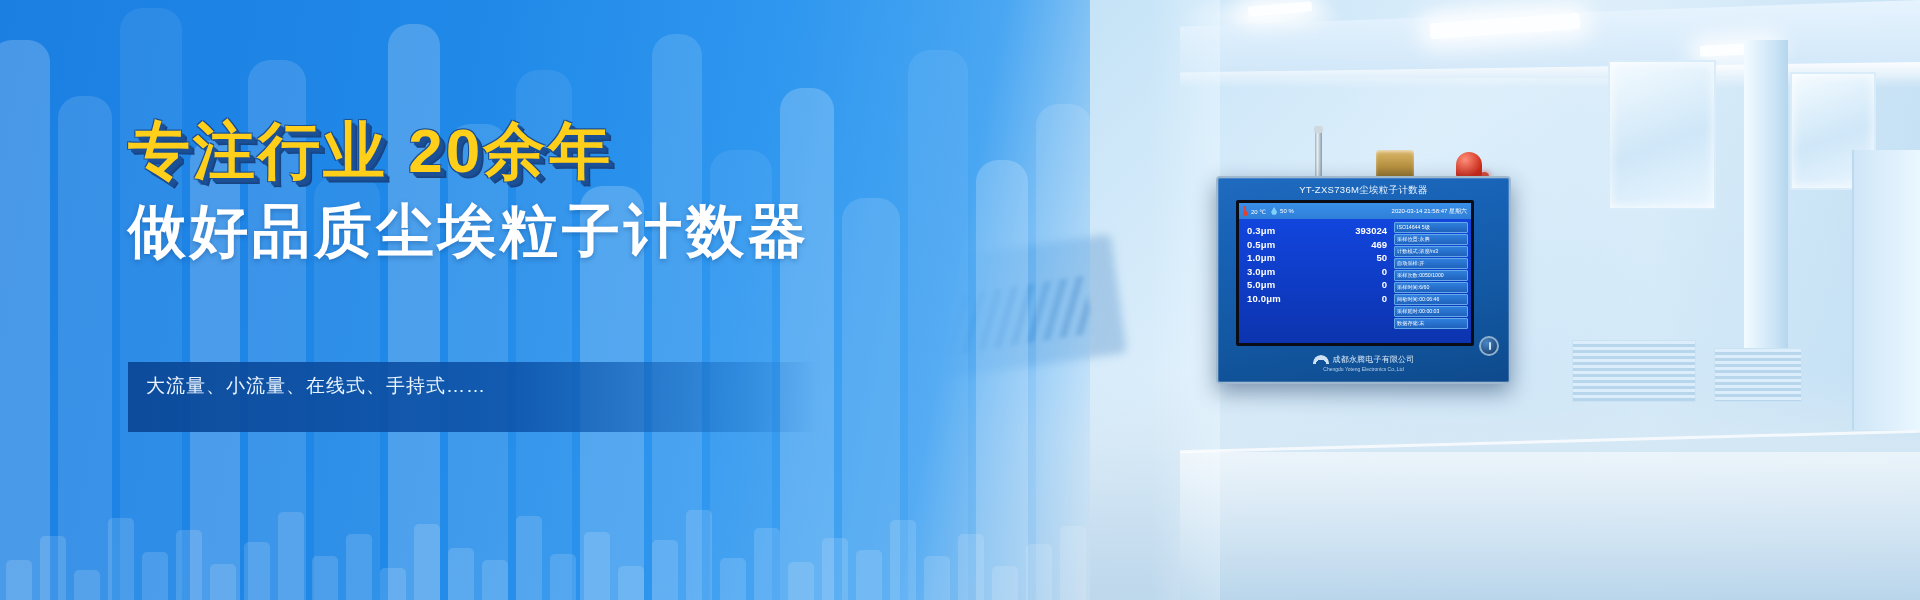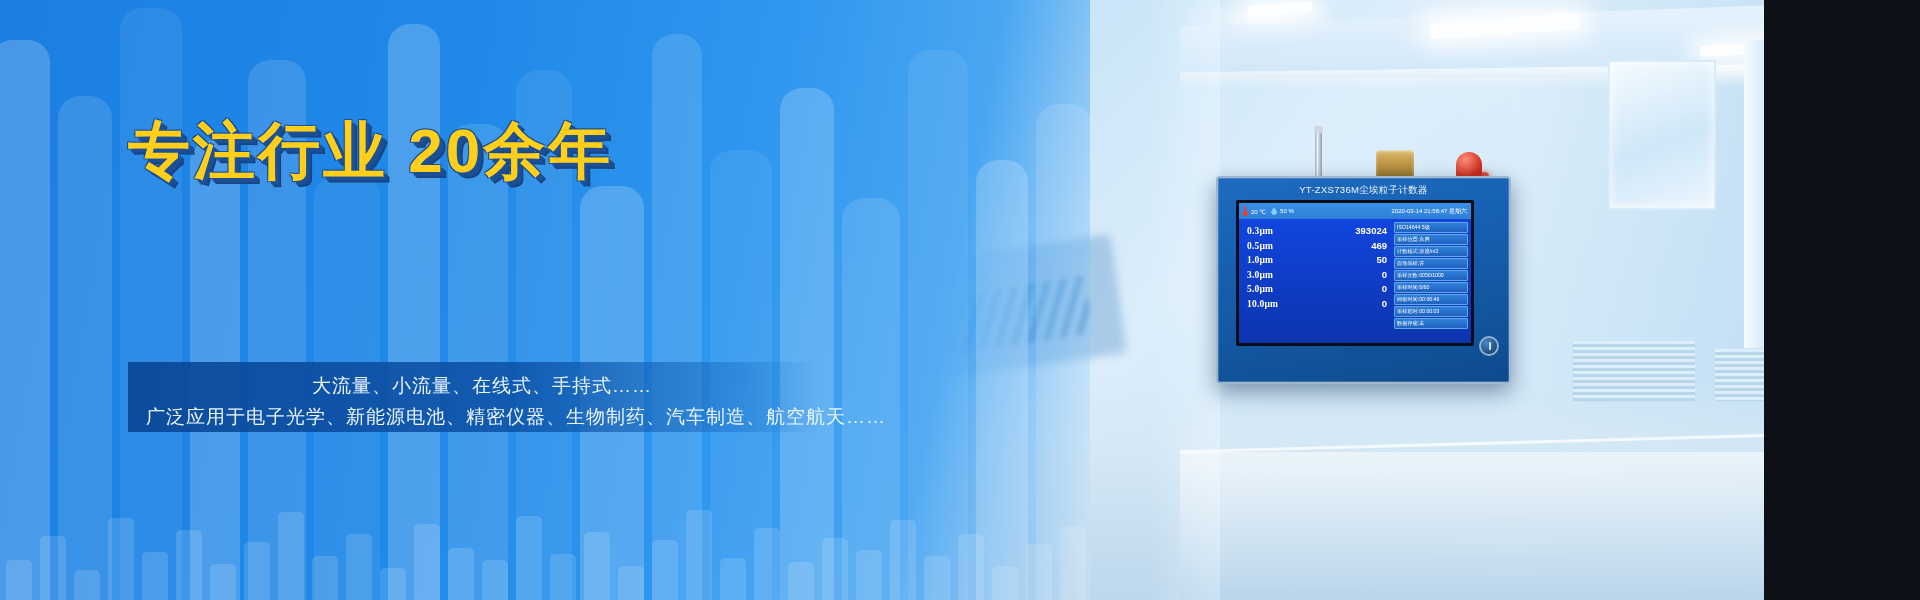--- a/index.html
+++ b/index.html
@@ -1,21 +1,21 @@
 <!DOCTYPE html>
 <html><head>
 <meta charset="utf-8">
 <style>
   * { box-sizing: border-box; margin:0; padding:0; }
   html,body { background:#0d1117; }
   body { font-family:"Liberation Sans","DejaVu Sans",sans-serif; }
 
   .stage {
     position:relative;
-    width:1764px; height:600px;
+    width:1920px; height:600px;
     overflow:hidden;
     background:#be185d;
   }
 
   
   .photo {
     position:absolute; inset:0;
     background:
       
       radial-gradient(ellipse 180px 60px at 1500px 40px, rgba(255,255,255,.85), rgba(255,255,255,0) 70%),
@@ -94,21 +94,20 @@
   .headline2 {
     margin-top:14px;
     font-size:58px; font-weight:bold; letter-spacing:4px; color:#ffffff;
     line-height:1.1; white-space:nowrap;
     text-shadow:0 2px 5px rgba(9,60,120,.35);
   }
   .subbox {
     position:absolute; left:128px; top:362px; width:690px; height:70px;
     background:linear-gradient(to right, rgba(10,70,150,.92) 0%, rgba(13,84,170,.9) 55%, rgba(26,110,195,.45) 88%, rgba(30,120,205,0) 100%);
     padding:8px 0 0 18px;
-    text-align:center;
   }
   .subline { color:#eaf4ff; font-size:19px; line-height:31px; letter-spacing:1px; white-space:nowrap; }
 
   
   .device { position:absolute; left:1216px; top:176px; width:295px; height:208px; }
   .dev-antenna { position:absolute; left:99px; top:-46px; width:7px; height:48px;
     background:linear-gradient(to right,#9fb0bd,#e8eef3 35%,#8c9daa); border-radius:3px;}
   .dev-antenna:after{content:"";position:absolute;left:-1px;top:-4px;width:9px;height:7px;
     background:#cfd8de;border-radius:3px;}
   .dev-cap { position:absolute; left:160px; top:-26px; width:38px; height:28px;
@@ -136,21 +135,21 @@
   .thermo:after{content:"";position:absolute;left:0;top:5px;width:5px;height:5px;background:#e8402a;border-radius:50%;}
   .drop { width:6px;height:8px;background:#7fd4ff;
     border-radius:50% 50% 50% 50% / 65% 65% 35% 35%; transform:rotate(0deg);
     clip-path:polygon(50% 0,100% 62%,82% 97%,18% 97%,0 62%); }
   .lcd-date { margin-left:auto; color:#fff; font-size:6px; white-space:nowrap; }
   .lcd-main { display:flex; height:130px; background:#0f3fd1;
     background:linear-gradient(to bottom,#1145dd,#0c33ac); }
   .lcd-left { flex:1; padding:5px 6px 0 8px; }
   .prow { display:flex; justify-content:space-between; align-items:baseline;
     color:#fff; font-size:9.5px; line-height:13.5px; font-weight:bold; }
-  .prow .lbl { letter-spacing:.2px;font-family:Liberation Serif, serif; }
+  .prow .lbl { letter-spacing:.2px; }
   .prow .val { font-variant-numeric:tabular-nums; }
   .lcd-right { width:78px; padding:3px 3px 0 1px; display:flex; flex-direction:column; gap:1.5px; }
   .irow { background:linear-gradient(to bottom,#2f7fdd,#1f63bd);
     border:.5px solid #63a8e8; color:#fff; font-size:5.2px; line-height:8.5px;
     padding:0 2px; white-space:nowrap; overflow:hidden; border-radius:1px; }
   .brand { position:absolute; left:0; right:0; bottom:10px; text-align:center; color:#dce9f7;}
   .brand .b1 { font-size:8px; letter-spacing:.2px; display:flex; align-items:center;
     justify-content:center; gap:4px;}
   .brand .b2 { font-size:5px; color:#b9d0e8; margin-top:1px;}
   .logo-mark { width:16px;height:9px;
@@ -242,25 +241,25 @@
       <div class="bb" style="left:924px; width:26px; height:44px;"></div>
       <div class="bb" style="left:958px; width:26px; height:66px;"></div>
       <div class="bb" style="left:992px; width:26px; height:34px;"></div>
       <div class="bb" style="left:1026px;width:26px; height:56px;"></div>
       <div class="bb" style="left:1060px;width:26px; height:74px;"></div>
     </div>
   </div>
 
   <div class="content">
     <div class="headline1">专注行业 20余年</div>
+    <div class="headline2">做好品质尘埃粒子计数器</div>
   </div>
 
   <div class="subbox">
     <div class="subline">大流量、小流量、在线式、手持式……</div>
-    <div class="subline">广泛应用于电子光学、新能源电池、精密仪器、生物制药、汽车制造、航空航天……</div>
   </div>
 
   <div class="device">
     <div class="dev-antenna"></div>
     <div class="dev-cap"></div>
     <div class="dev-lamp"></div>
 
     <div class="dev-body">
       <div class="dev-title">YT-ZXS736M尘埃粒子计数器</div>
 
@@ -314,18 +313,25 @@
             <div class="irow">采样次数:0050/1000</div>
             <div class="irow">采样时间:6/60</div>
             <div class="irow">间歇时间:00:06:46</div>
             <div class="irow">采样延时:00:00:03</div>
             <div class="irow">数据存储:末</div>
           </div>
         </div>
 
       </div>
 
+      <div class="brand">
+        <div class="b1">
+          <span class="logo-mark"></span>
+          <span>成都永腾电子有限公司</span>
+        </div>
+        <div class="b2">Chengdu Yoteng Electronics Co.,Ltd</div>
+      </div>
 
       <div class="pwr"></div>
     </div>
   </div>
 
 </div>
 
 </body></html>

